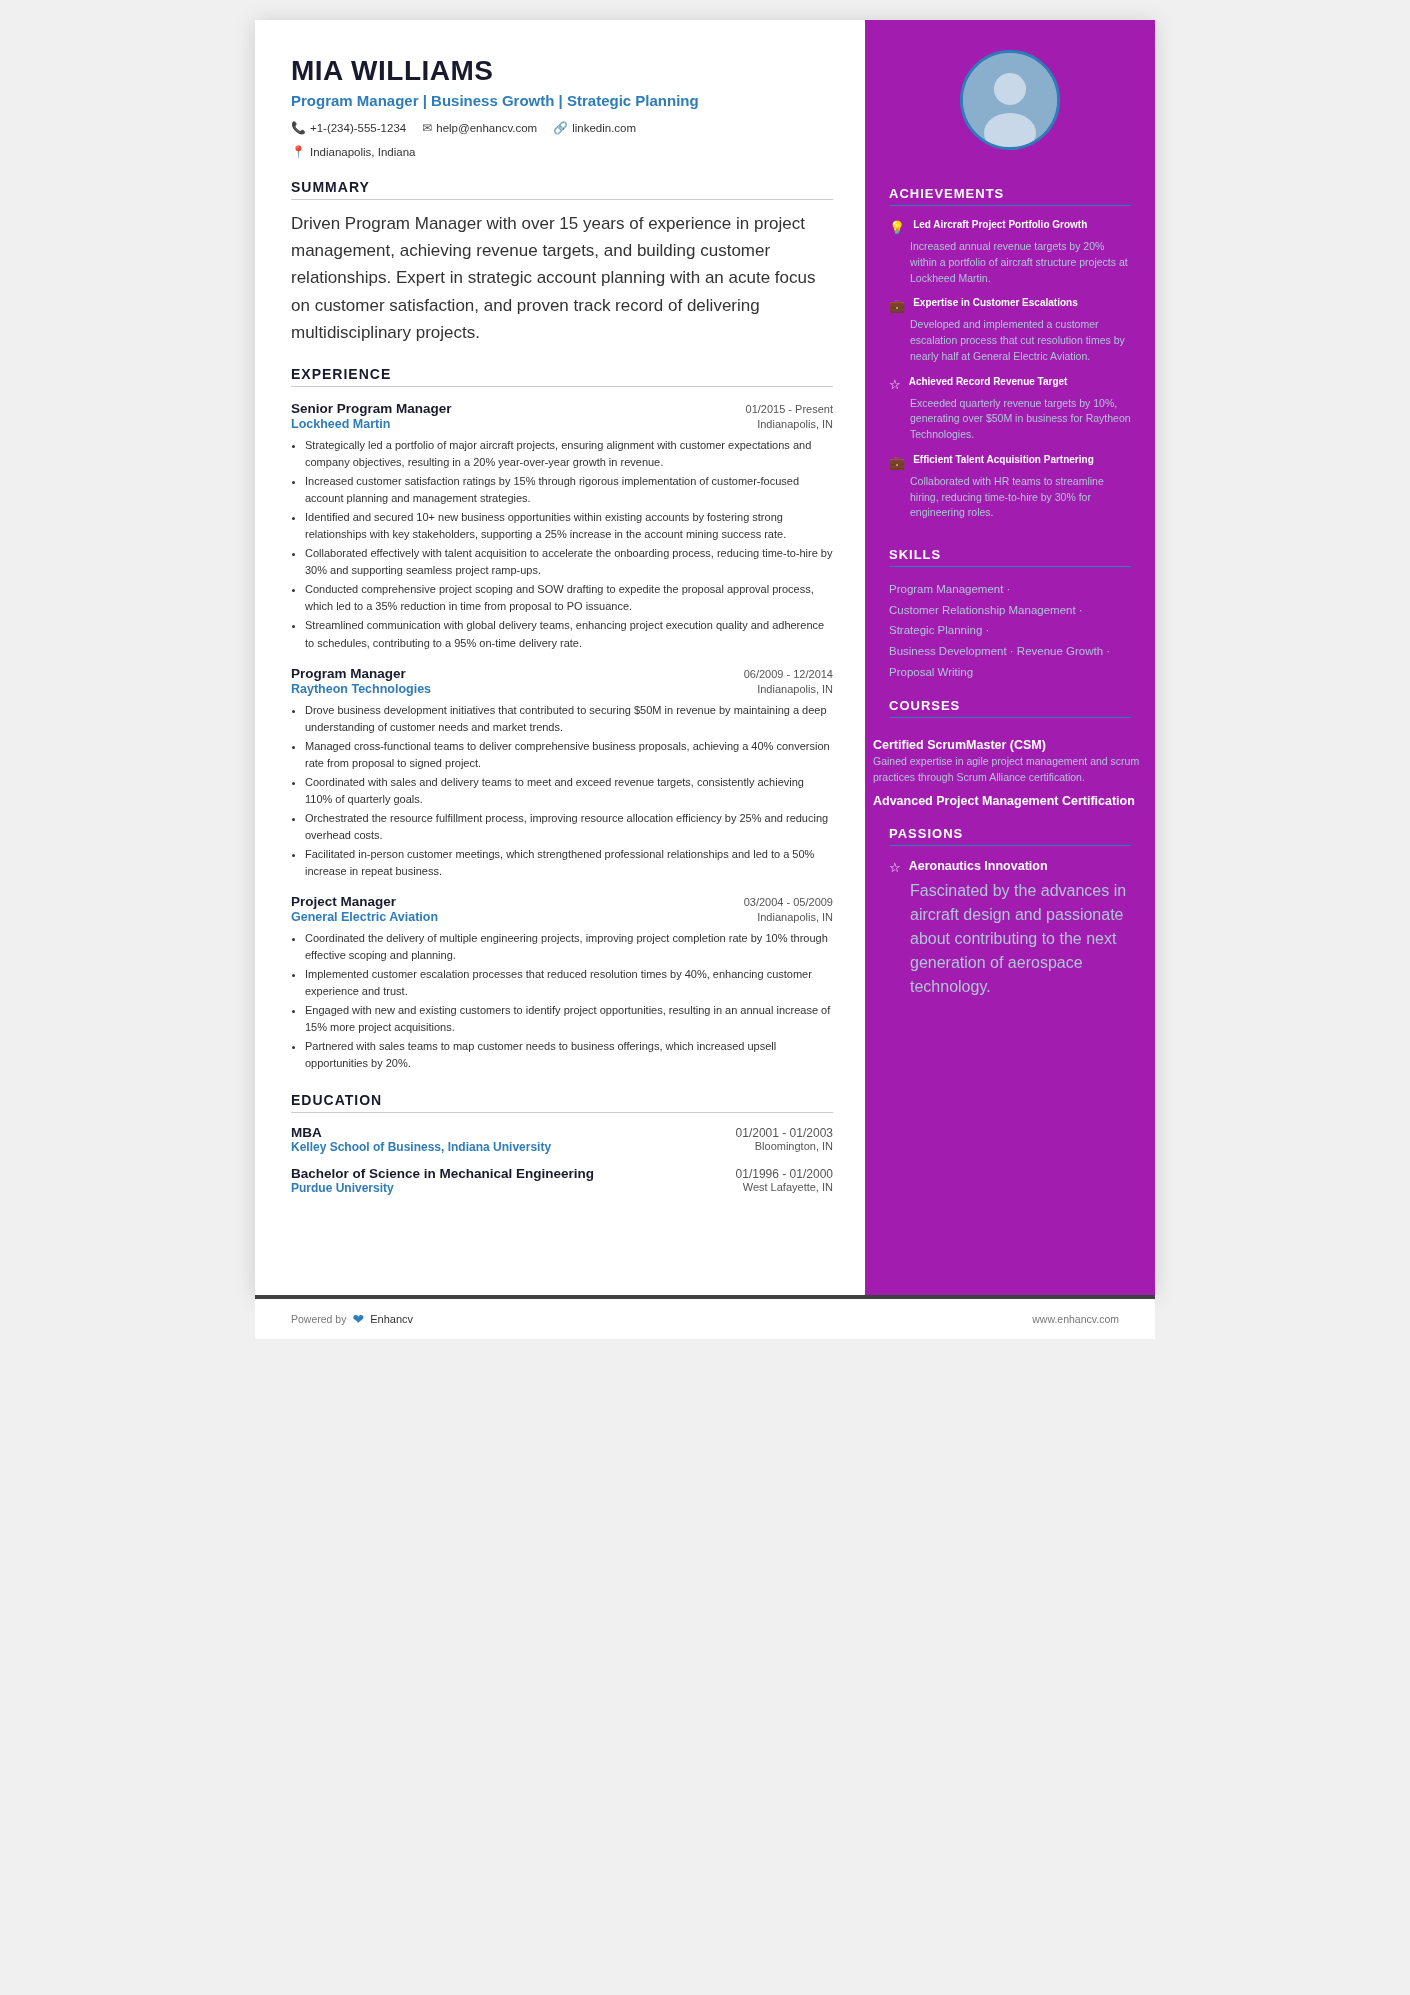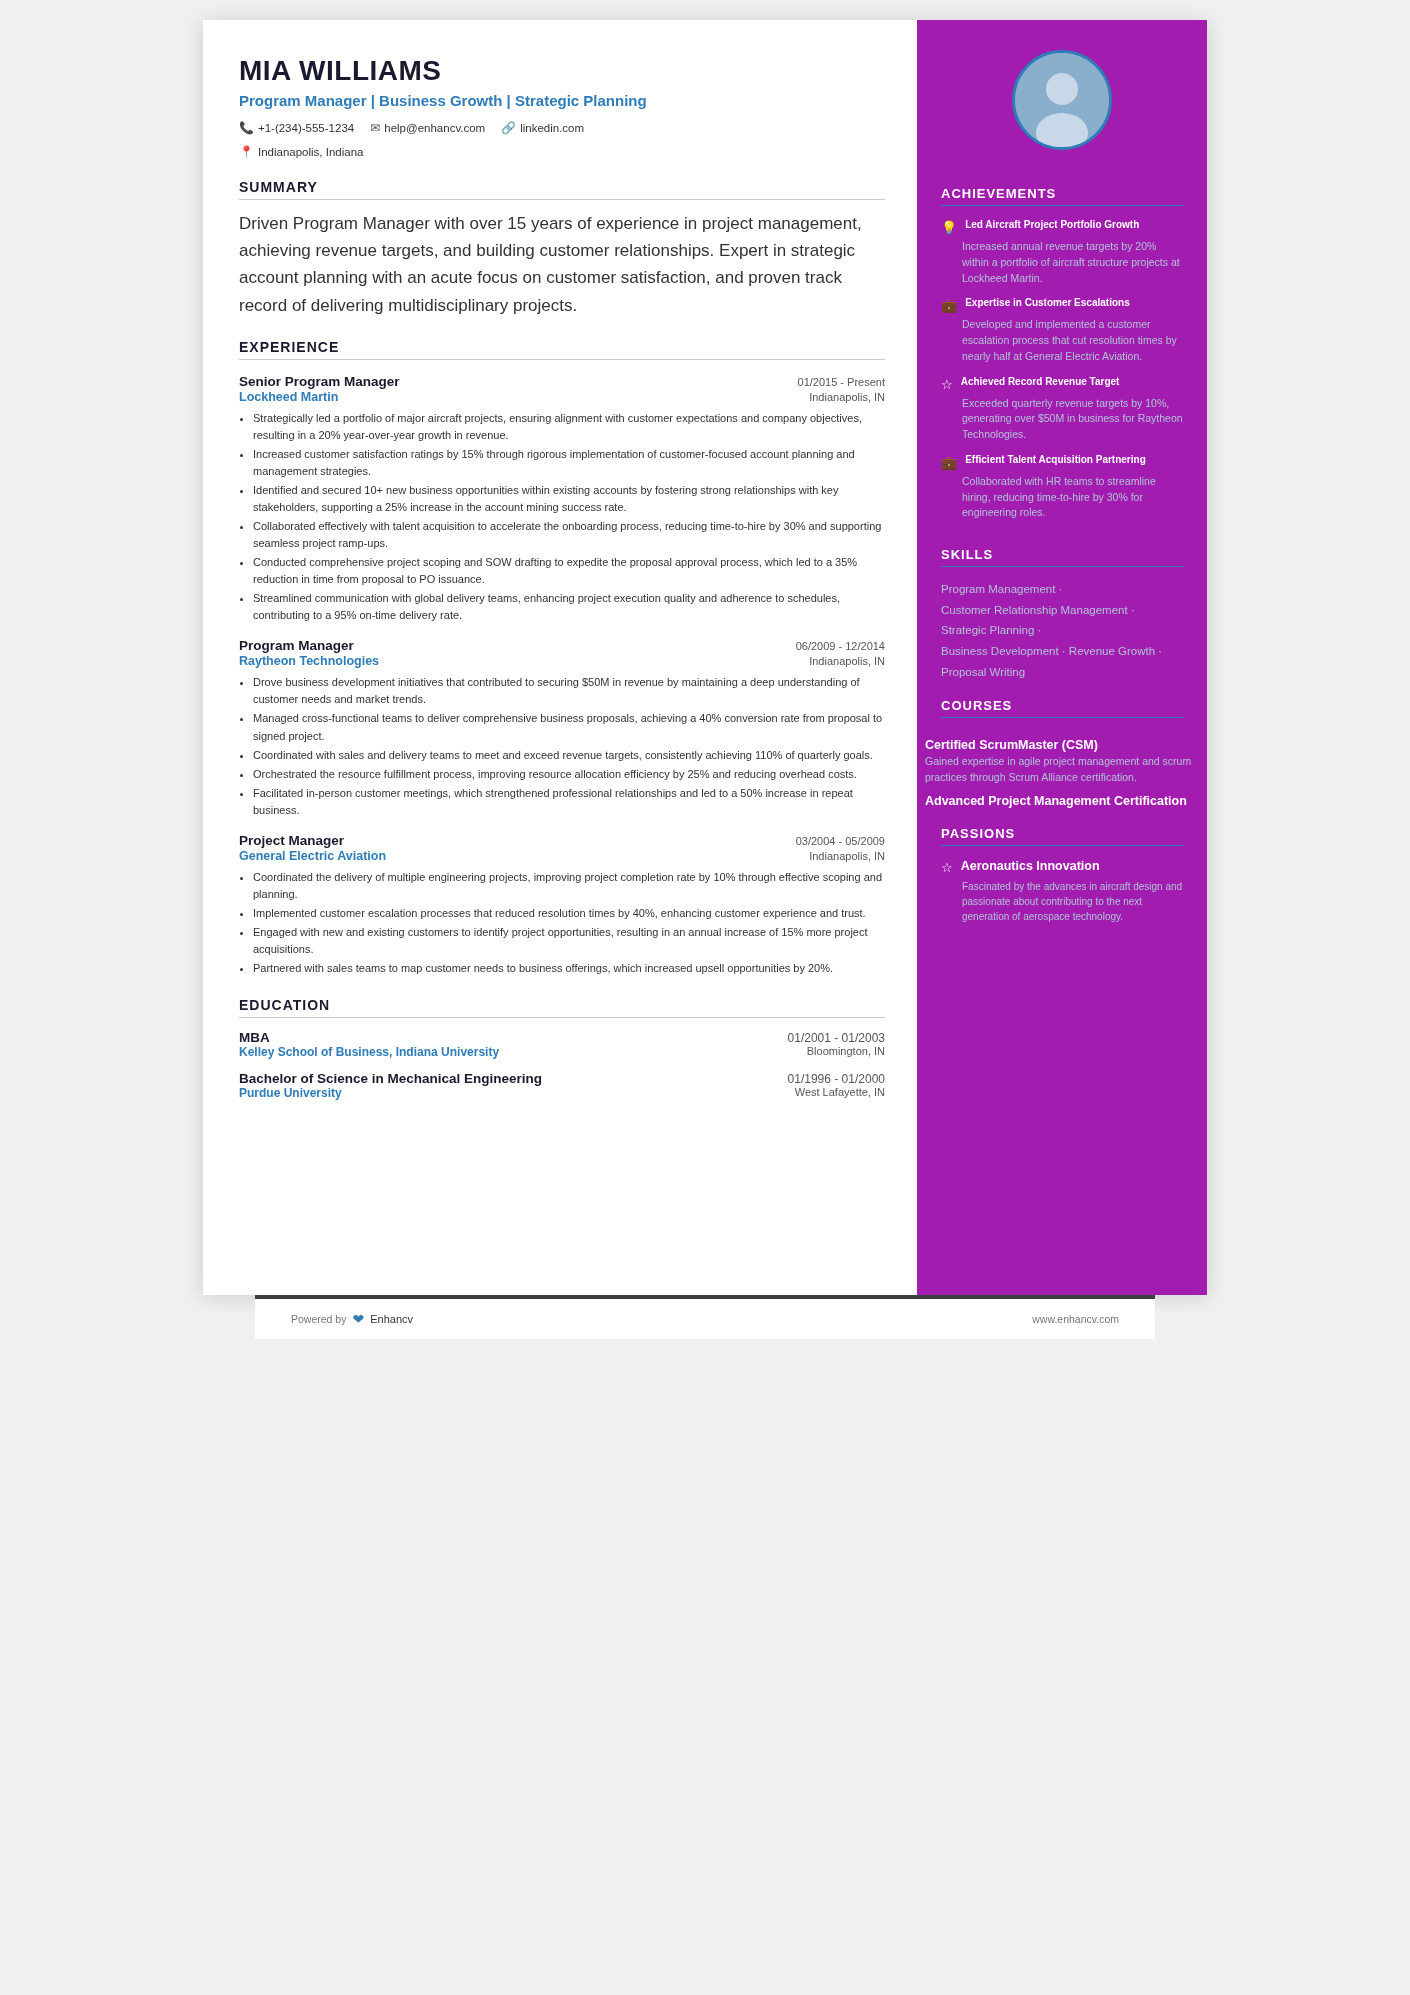--- a/index.html
+++ b/index.html
@@ -5,21 +5,21 @@
     * { margin: 0; padding: 0; box-sizing: border-box; }
     body {
       font-family: 'Arial', sans-serif;
       background: #f0f0f0;
       display: flex;
       justify-content: center;
       align-items: flex-start;
       min-height: 100vh;
     }
     .resume-wrapper {
-      width: 1004px;
+      width: 900px;
       min-height: 1275px;
       background: white;
       display: flex;
       flex-direction: row;
       box-shadow: 0 2px 20px rgba(0,0,0,0.15);
     }
     
     .left-col {
       flex: 1;
       padding: 36px 32px 36px 36px;
@@ -249,21 +249,21 @@
       align-items: flex-start;
       gap: 8px;
     }
     .passion-title {
       font-size: 12.5px;
       font-weight: 700;
       color: #fff;
       line-height: 1.3;
     }
     .passion-desc {
-      font-size: 10px;
+      font-size: 16px;
       color: #b0c4d8;
       line-height: 1.5;
       margin-top: 4px;
       margin-left: 21px;
     }
     
     .footer {
       width: 900px;
       background: #fff;
       display: flex;

